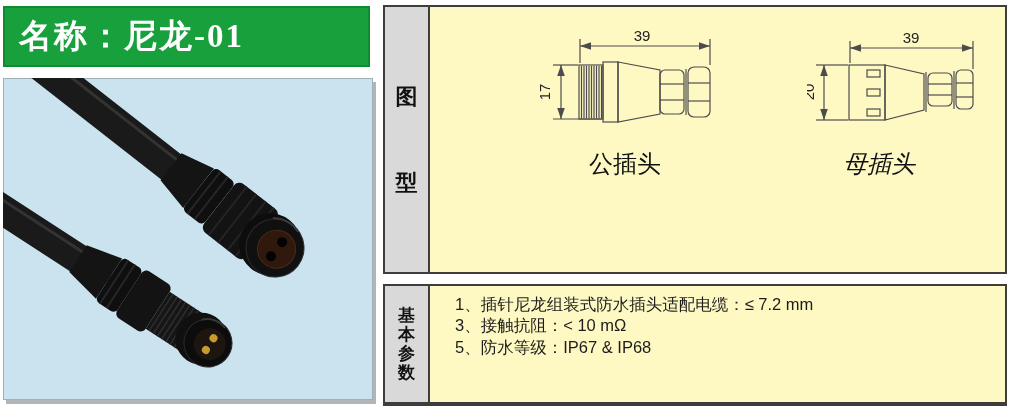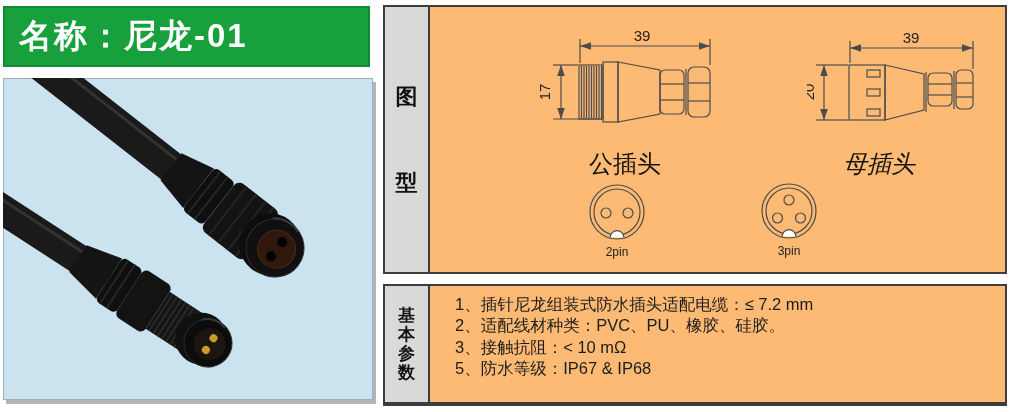--- a/index.html
+++ b/index.html
@@ -1,37 +1,37 @@
 <!DOCTYPE html>
 <html><head>
 <meta charset="utf-8">
 <style>
   html,body{margin:0;padding:0;width:1011px;height:412px;overflow:hidden;background:#ffffff;
     font-family:"Liberation Sans","DejaVu Sans",sans-serif;}
   .page{position:absolute;inset:0;}
 
   
   .header{position:absolute;left:3px;top:6px;width:367px;height:61px;background:#17a03c;
-    border:2px solid #0f8c33;box-sizing:border-box;display:flex;align-items:center;}
+    border:2px solid #0f8c33;box-sizing:border-box;display:flex;align-items:center;font-family:Liberation Serif, serif;}
   .header .title{color:#fff;font-weight:bold;font-size:33px;padding-left:14px;letter-spacing:2px;}
 
   
   .photo{position:absolute;left:3px;top:78px;width:370px;height:322px;
     box-shadow:3px 4px 0 rgba(110,120,126,.55);}
 
   
   .panel{position:absolute;left:383px;width:624px;background:#fff;border:2px solid #3d3d3d;
     box-sizing:border-box;display:flex;}
   .panel-top{top:5px;height:269px;}
   .panel-bottom{top:284px;height:122px;border-bottom-width:4px;}
   .side{width:43px;background:#d9d9d9;border-right:2px solid #3d3d3d;display:flex;
     flex-direction:column;align-items:center;justify-content:center;font-weight:bold;color:#111;flex:none;}
   .panel-top .side{gap:56px;font-size:22px;}
   .panel-bottom .side{font-size:17px;line-height:19px;}
-  .content{position:relative;flex:1;background:#fdba74;}
+  .content{position:relative;flex:1;background:#fef9c3;}
 
   
   .dwg{position:absolute;}
   .s{stroke:#4c4c4c;stroke-width:1.2;fill:none;}
   .f{fill:#4c4c4c;stroke:none;}
   .dim{font-size:15px;fill:#222;}
   .plug-label{position:absolute;width:130px;text-align:center;font-size:24px;color:#111;}
   .pin-group{position:absolute;width:70px;text-align:center;}
   .pin-label{font-size:12px;color:#222;margin-top:0;}
 
@@ -144,55 +144,33 @@
         <line x1="121" y1="78" x2="145" y2="78" class="s"></line>
         <line x1="147" y1="54" x2="147" y2="92" class="s"></line>
         <rect x="149" y="53" width="17" height="39" rx="5" class="s"></rect>
         <line x1="149" y1="66" x2="166" y2="66" class="s"></line>
         <line x1="149" y1="80" x2="166" y2="80" class="s"></line>
       </svg>
 
       <div class="plug-label" style="left:130px;top:141px;">公插头</div>
       <div class="plug-label" style="left:384px;top:141px;font-style:italic;">母插头</div>
 
-      <div class="pin-group" style="left:152px;top:176px;">
-        <svg width="70" height="58" viewBox="0 0 70 58">
-          <circle cx="35" cy="29" r="27" class="s"></circle>
-          <circle cx="35" cy="29" r="23" class="s"></circle>
-          <path d="M28.2,54.5 A6.8,6.8 0 0 1 41.8,54.5" fill="#ffffff" stroke="#4c4c4c" stroke-width="1.2"></path>
-          <circle cx="24" cy="30" r="5" class="s"></circle>
-          <circle cx="46" cy="30" r="5" class="s"></circle>
-        </svg>
-        <div class="pin-label">2pin</div>
-      </div>
 
-      <div class="pin-group" style="left:324px;top:175px;">
-        <svg width="70" height="58" viewBox="0 0 70 58">
-          <circle cx="35" cy="29" r="27" class="s"></circle>
-          <circle cx="35" cy="29" r="23" class="s"></circle>
-          <path d="M28.2,54.5 A6.8,6.8 0 0 1 41.8,54.5" fill="#ffffff" stroke="#4c4c4c" stroke-width="1.2"></path>
-          <circle cx="35" cy="18" r="5" class="s"></circle>
-          <circle cx="23.5" cy="36" r="5" class="s"></circle>
-          <circle cx="46.5" cy="36" r="5" class="s"></circle>
-        </svg>
-        <div class="pin-label">3pin</div>
-      </div>
 
 
     </div>
   </section>
 
   <section class="panel panel-bottom">
     <div class="side">
       <span>基</span>
       <span>本</span>
       <span>参</span>
       <span>数</span>
     </div>
     <div class="content">
       <div class="param-line">1、插针尼龙组装式防水插头适配电缆：≤ 7.2 mm</div>
-      <div class="param-line">2、适配线材种类：PVC、PU、橡胶、硅胶。</div>
       <div class="param-line">3、接触抗阻：&lt; 10 mΩ</div>
       <div class="param-line">5、防水等级：IP67 &amp; IP68</div>
     </div>
   </section>
 
 </div>
 
 </body></html>

